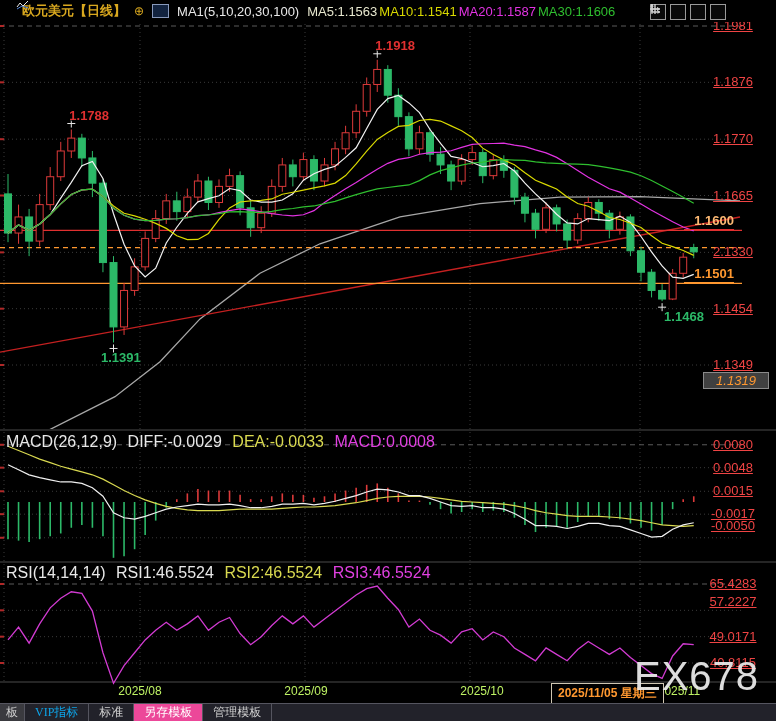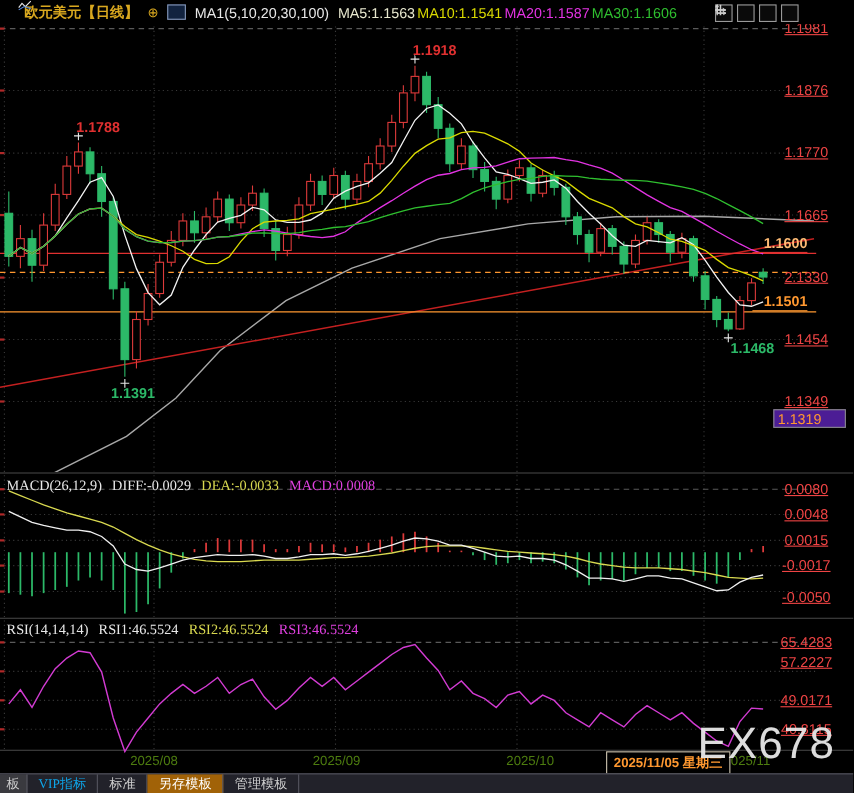--- a/index.html
+++ b/index.html
@@ -11,43 +11,43 @@
             display:flex;align-items:center;gap:8px;padding-left:6px;font-size:13px;z-index:10;box-sizing:border-box;margin-left:16px;}
   .sym{color:#d9a81f;font-weight:bold;}
   .addico{color:#d9a81f;font-size:12px;}
   .tmpl-ico{width:15px;height:12px;border:1px solid #8899bb;background:#12233f;display:inline-block;}
   .ma-head{color:#e8e8e8;}
   .mav{margin-right:2px;}
   .tbicons{position:absolute;right:50px;top:4px;display:flex;gap:4px;z-index:11;}
   .tbico{width:14px;height:14px;border:1px solid #9a9a9a;background:#0a0a0a;
          display:flex;align-items:center;justify-content:center;}
   
-  .phead{position:absolute;left:6px;font-size:13px;z-index:5;white-space:nowrap;background:transparent;font-family:Liberation Serif, serif;}
+  .phead{position:absolute;left:6px;font-size:16px;z-index:5;white-space:nowrap;background:transparent;}
   .phead .w{color:#e8e8e8;} .phead .y{color:#d9d950;} .phead .m{color:#e040e0;}
   .phead span{margin-right:6px;}
   
   .ylab{position:absolute;left:702px;width:62px;text-align:center;font-size:13px;color:#ef4444;z-index:5;text-decoration:underline;}
-  .lowtag{position:absolute;left:703px;width:58px;text-align:left;font-size:13px;color:#ff9830;
-          border:1px solid #8a8a8a;padding:0 3px;z-index:5;background:#4c1d95;}
+  .lowtag{position:absolute;left:703px;width:58px;text-align:center;font-size:13px;color:#ff9830;
+          border:1px solid #8a8a8a;padding:0 3px;z-index:5;background:#404040;font-style:italic;}
   
   .ann{position:absolute;font-size:13px;font-weight:bold;z-index:5;text-shadow:1px 1px 1px #000;white-space:nowrap;}
   .lvl{position:absolute;width:50px;text-align:right;font-size:13px;font-weight:bold;z-index:5;padding-bottom:1px;}
   
-  .xlab{position:absolute;top:684px;font-size:12px;color:#4d7c0f;transform:translateX(-50%);z-index:3;white-space:nowrap;}
+  .xlab{position:absolute;top:684px;font-size:12px;color:#bef264;transform:translateX(-50%);z-index:3;white-space:nowrap;}
   .datebox{position:absolute;left:551px;top:683px;border:1px solid #cfc6b2;color:#ff9830;font-size:12px;
            font-weight:bold;padding:1px 6px;background:#000;z-index:4;white-space:nowrap;}
   .wm{position:absolute;left:634px;top:654px;font-size:40px;color:rgba(232,232,232,0.95);
       letter-spacing:1px;z-index:6;pointer-events:none;}
   
   .tabbar{position:absolute;left:0;top:703px;width:776px;height:18px;background:#22222a;
           border-top:1px solid #55555f;display:flex;align-items:stretch;font-size:12px;z-index:10;box-sizing:border-box;}
   .tab{padding:0 10px;color:#cfcfcf;border-right:1px solid #55555f;line-height:17px;white-space:nowrap;}
   .tab.stub{background:#3a3a3f;padding:0 6px;}
   .tab.vip{color:#0ea5e9;font-family:Liberation Serif, serif;}
-  .tab.active{background:#a16207;color:#fff;}
+  .tab.active{background:#ec4899;color:#fff;}
 </style>
 </head>
 <body>
 
 <div id="app">
 
   <svg id="cv" width="776" height="721">
       <line x1="4" y1="24" x2="4" y2="681" stroke="#3a3a3a" stroke-dasharray="1,3"></line>
       <line x1="140" y1="24" x2="140" y2="681" stroke="#3a3a3a" stroke-dasharray="1,3"></line>
       <line x1="305" y1="24" x2="305" y2="681" stroke="#3a3a3a" stroke-dasharray="1,3"></line>
@@ -373,21 +373,21 @@
       <div class="ylab" style="top: 74.322px;">1.1876</div>
       <div class="ylab" style="top: 131.18px;">1.1770</div>
       <div class="ylab" style="top: 187.502px;">1.1665</div>
       <div class="ylab" style="top: 244.361px;">2.1330</div>
       <div class="ylab" style="top: 300.683px;">1.1454</div>
       <div class="ylab" style="top: 357.005px;">1.1349</div>
       <div class="ylab" style="top: 436.768px;">0.0080</div>
       <div class="ylab" style="top: 459.661px;">0.0048</div>
       <div class="ylab" style="top: 483.269px;">0.0015</div>
       <div class="ylab" style="top: 506.162px;">-0.0017</div>
-      <div class="ylab" style="top: 535px;">-0.0050</div>
+      <div class="ylab" style="top: 518px;">-0.0050</div>
       <div class="ylab" style="top: 576px;">65.4283</div>
       <div class="ylab" style="top: 594px;">57.2227</div>
       <div class="ylab" style="top: 628.664px;">49.0171</div>
       <div class="ylab" style="top: 654.995px;">40.8115</div>
       <div class="lowtag" style="top: 372.097px;">1.1319</div>
     </div>
 
   <div class="xlab" style="left:140px">2025/08</div>
   <div class="xlab" style="left:306px">2025/09</div>
   <div class="xlab" style="left:482px">2025/10</div>

